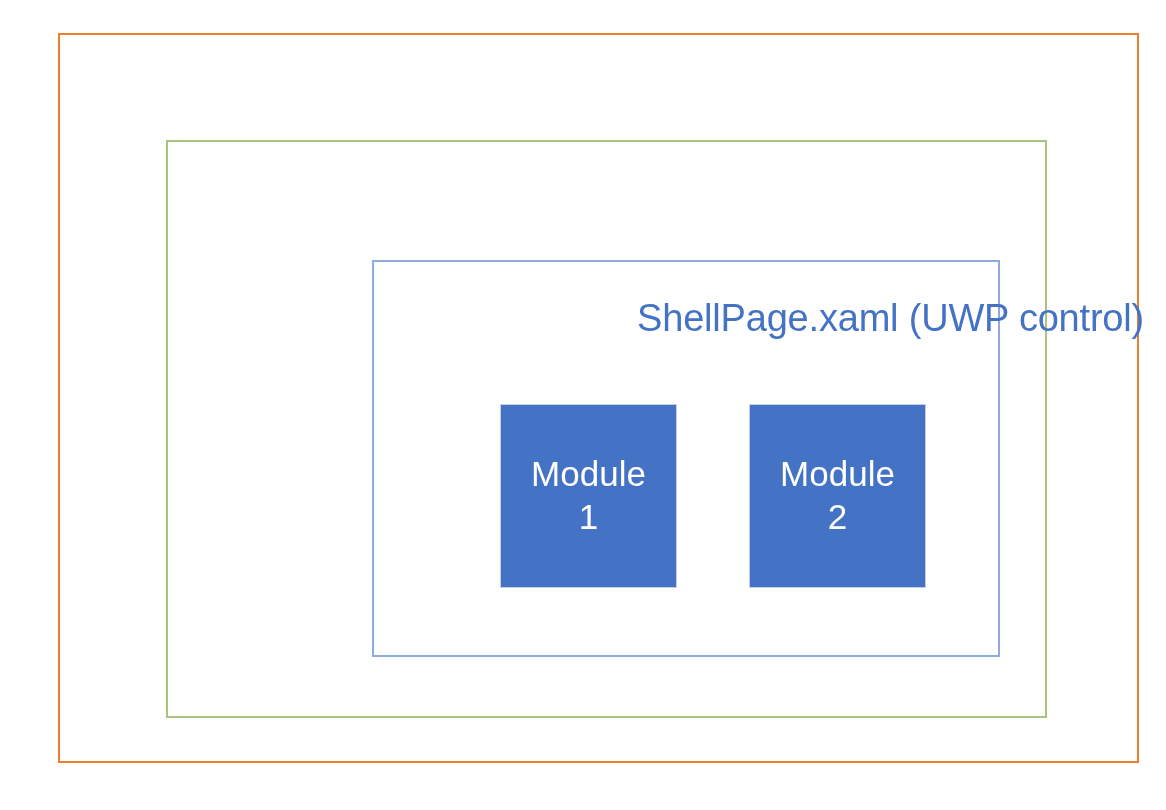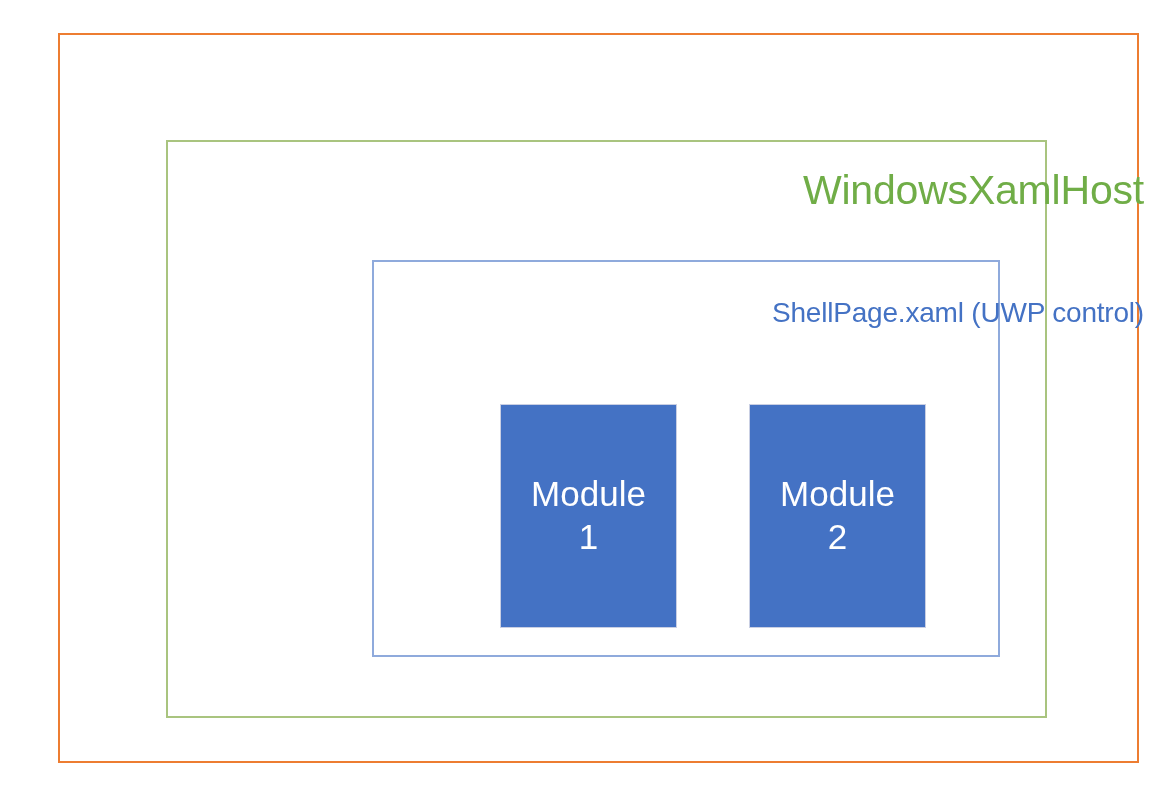--- a/index.html
+++ b/index.html
@@ -71,31 +71,31 @@
   .caption-middle {
     right: 22px;
     top: 168px;
     font-size: 41px;
     color: #70AD47;
   }
 
   .caption-inner {
     right: 22px;
     top: 297px;
-    font-size: 28px;
+    font-size: 38px;
     color: #4472C4;
   }
 
   
   .module {
     position: absolute;
     box-sizing: border-box;
     top: 404px;
     width: 177px;
-    height: 224px;
+    height: 184px;
     background: #4472C4;
     border: 1px solid #C9CFE3;
     display: flex;
     flex-direction: column;
     align-items: center;
     justify-content: center;
     color: #ffffff;
     font-size: 35px;
     line-height: 1.22;
     text-align: left;
@@ -110,21 +110,20 @@
   }
 </style>
 </head>
 <body>
 
 <div id="canvas">
 
   <div class="box box-outer"></div>
 
   <div class="box box-middle"></div>
-  <div class="caption caption-middle">WindowsXamlHost</div>
 
   <div class="box box-inner"></div>
   <div class="caption caption-inner">ShellPage.xaml (UWP control)</div>
 
   <div class="module module-1">
     <span class="module-label">Module</span>
     <span class="module-number">1</span>
   </div>
 
   <div class="module module-2">

